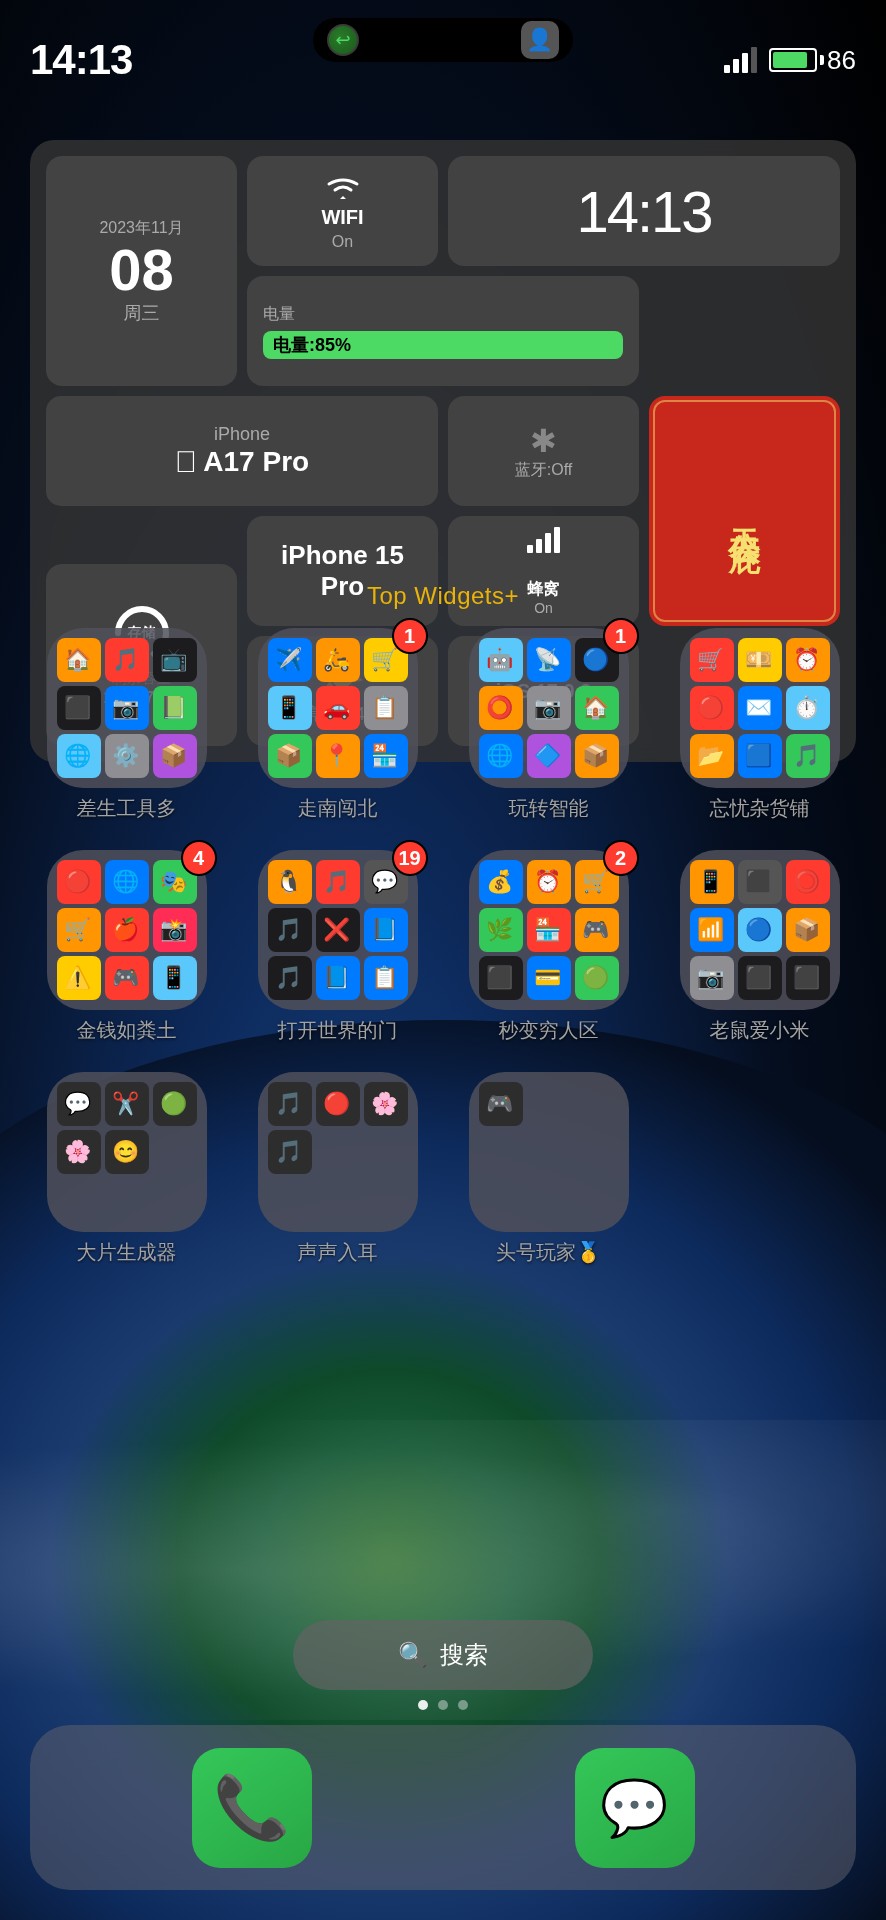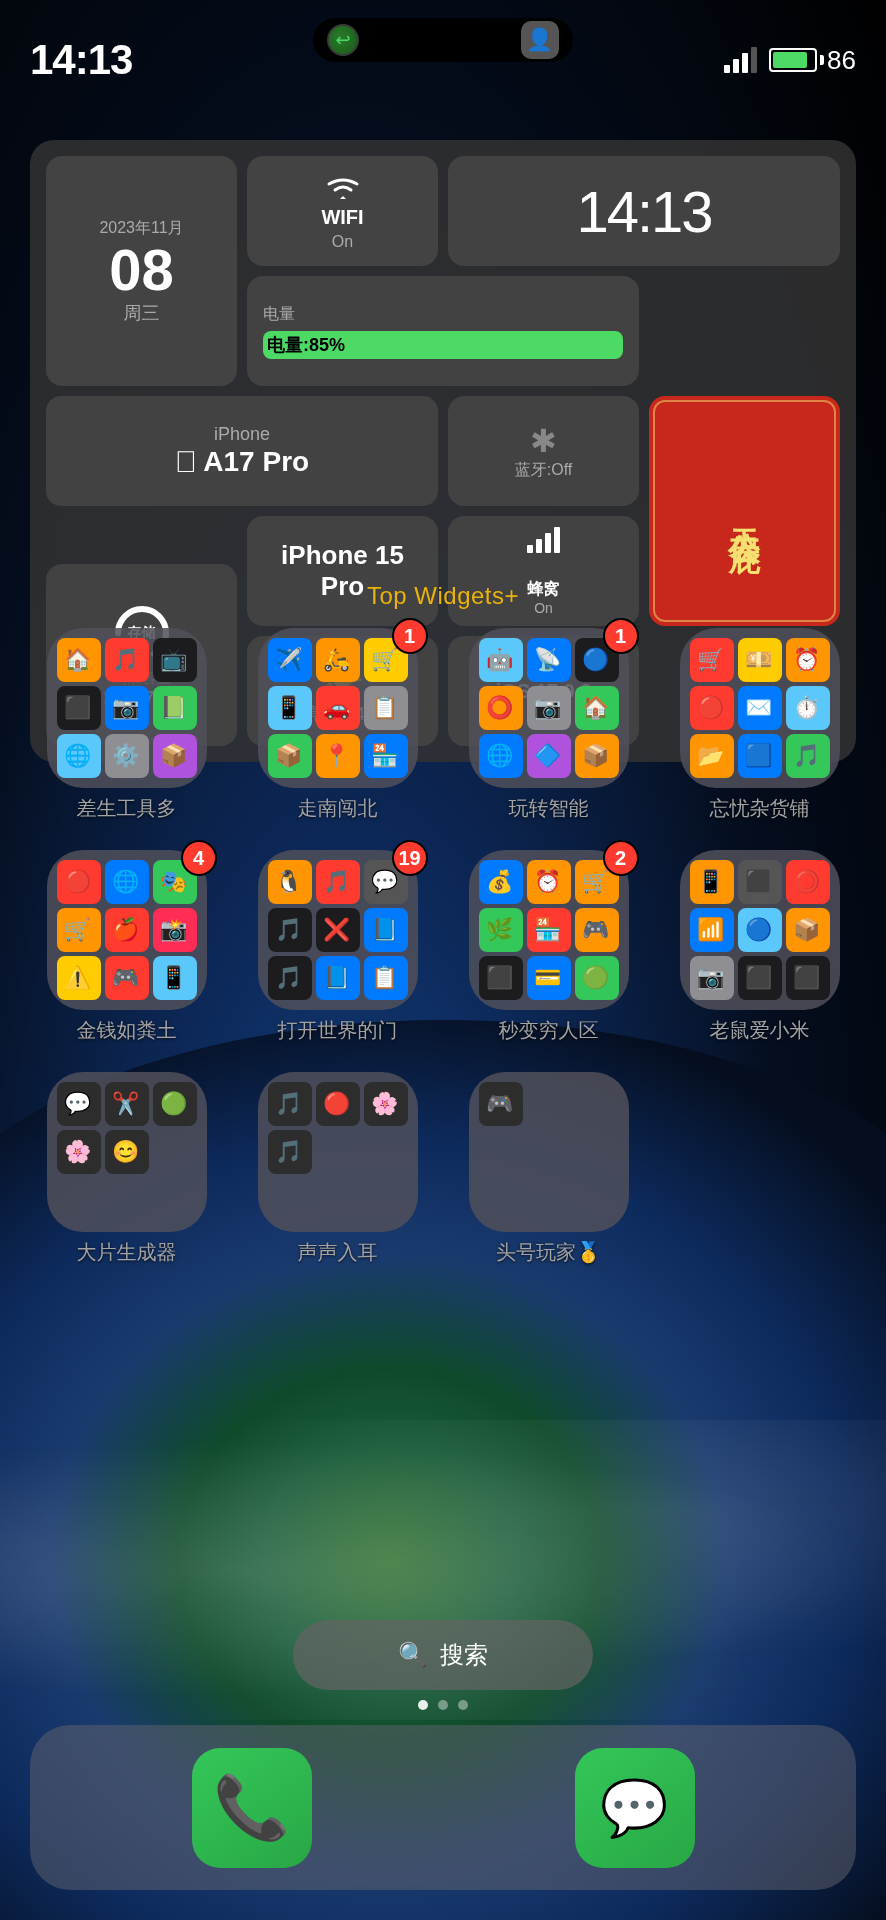--- a/index.html
+++ b/index.html
@@ -225,21 +225,21 @@
       margin-bottom: 6px;
     }
     .battery-bar-outer {
       width: 100%;
       height: 28px;
       background: #4cd964;
       border-radius: 8px;
       position: relative;
       display: flex;
       align-items: center;
-      padding: 0 4px;
+      padding: 0 10px;
     }
     .battery-bar-text {
       font-size: 18px;
       font-weight: 600;
       color: #000;
     }
 
     
     .iphone-model-widget {
       background: rgba(70,70,70,0.85);

